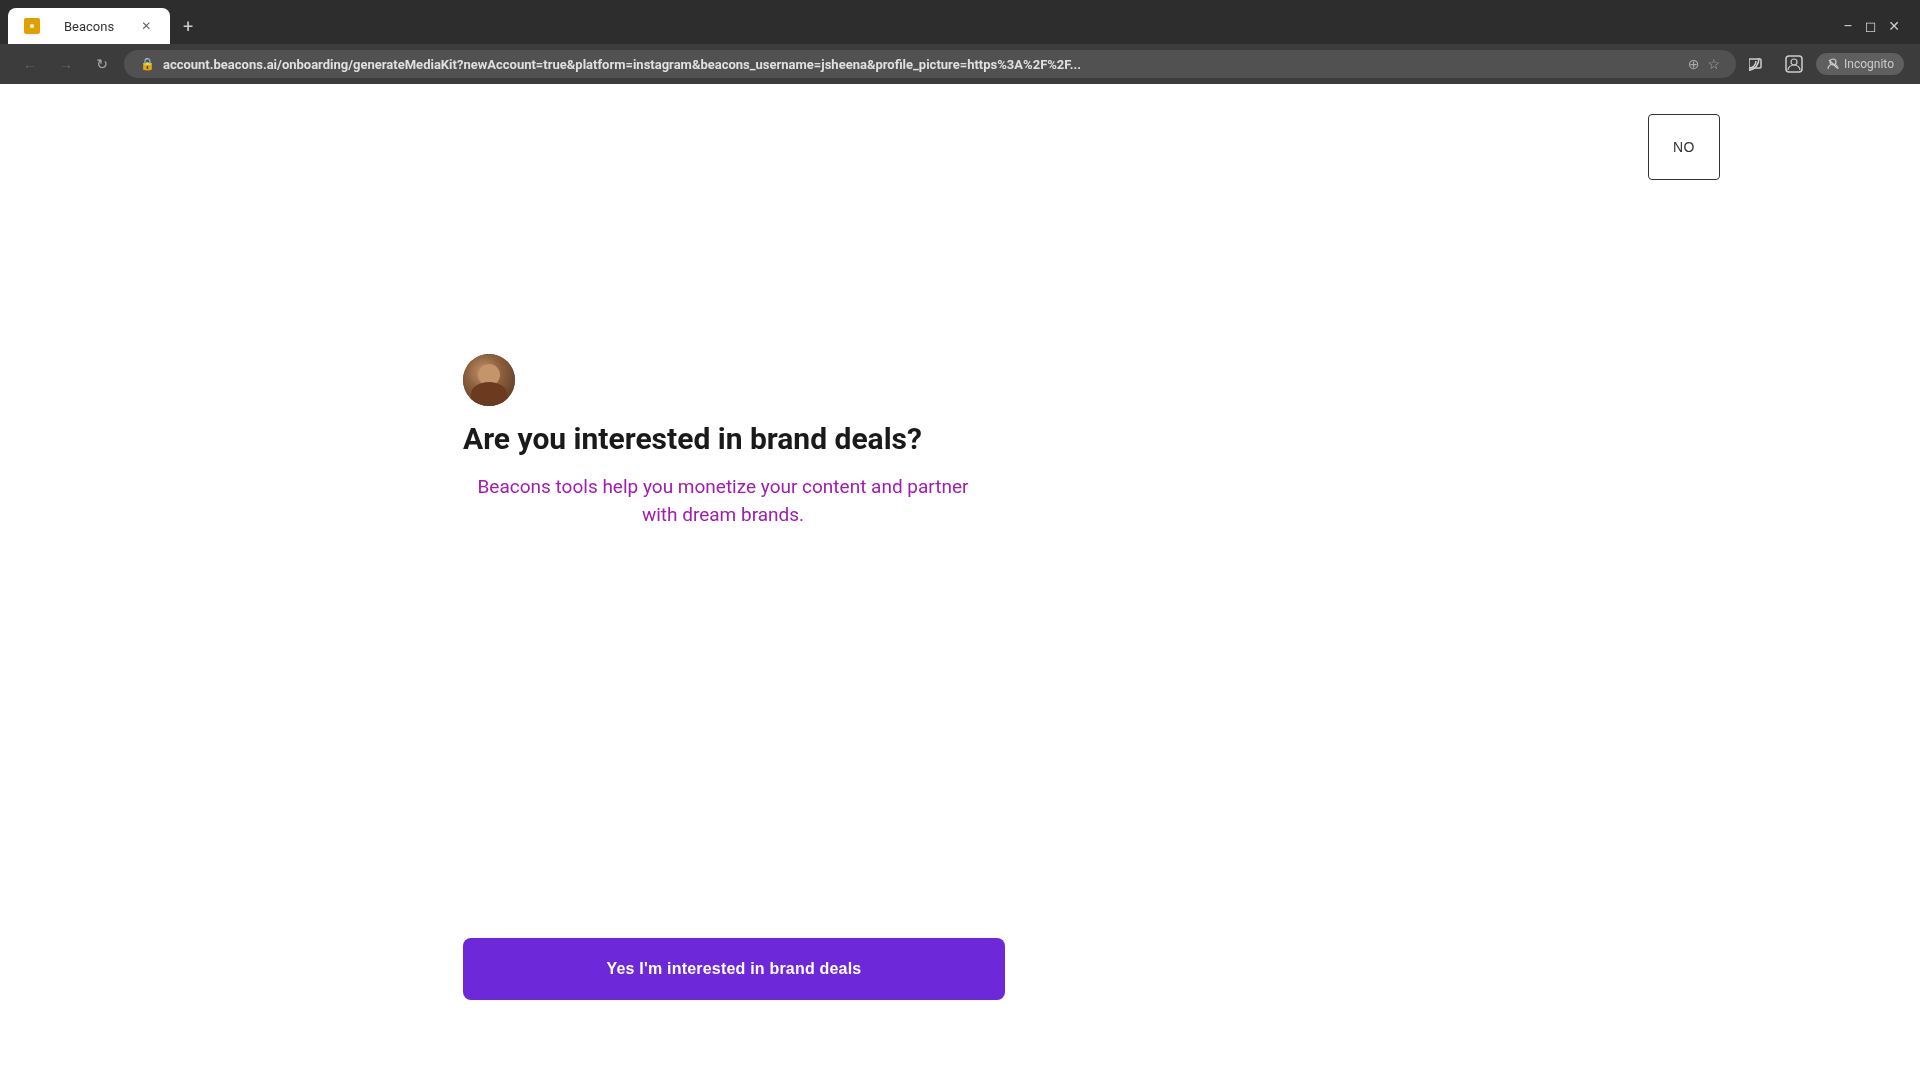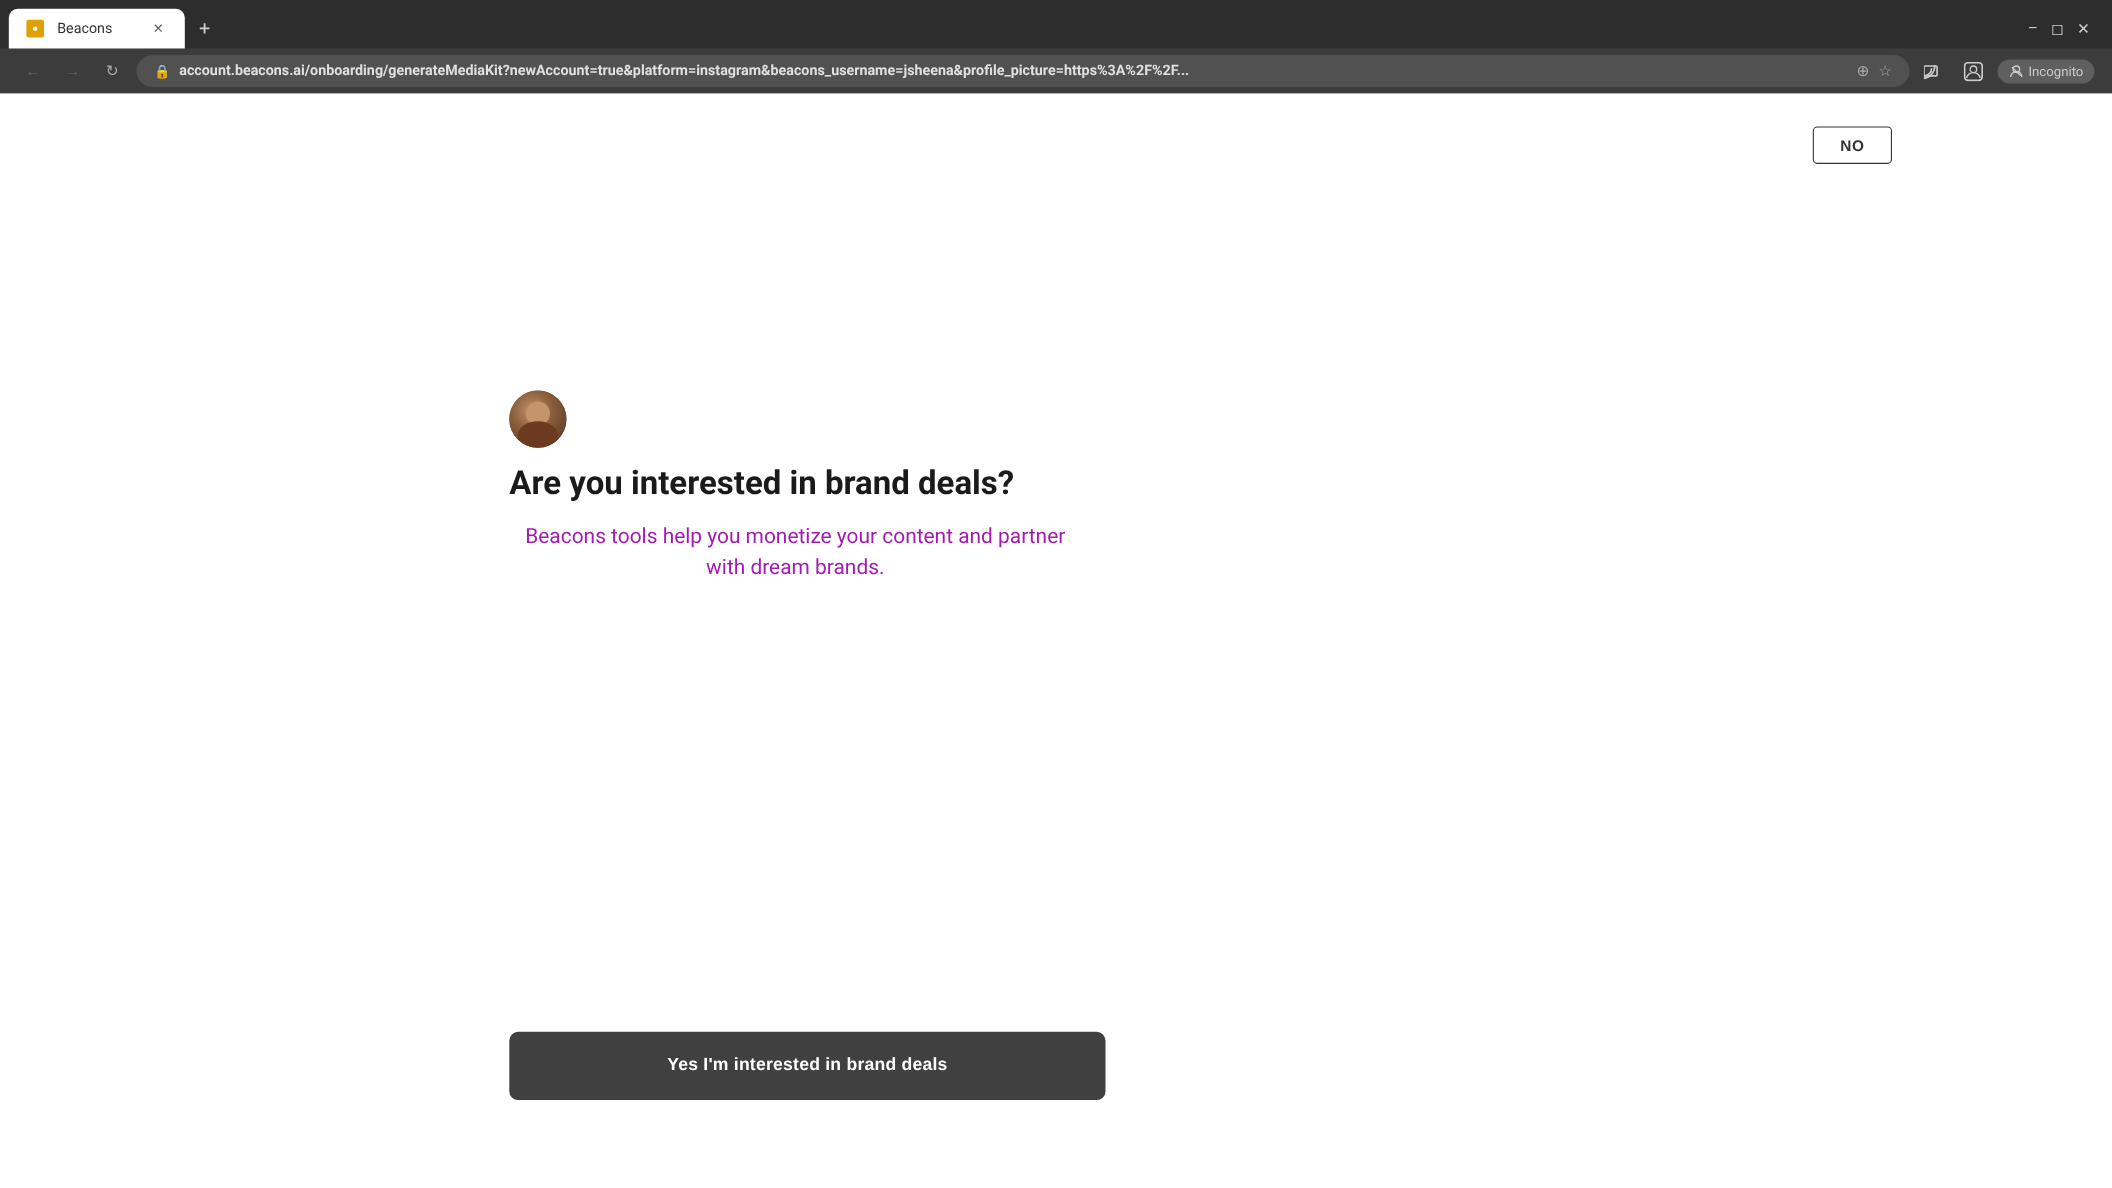--- a/index.html
+++ b/index.html
@@ -28,21 +28,21 @@
       display: flex;
       align-items: center;
       padding: 8px 8px 0;
       gap: 4px;
       background: #2d2d2d;
     }
 
     .tab {
       display: flex;
       align-items: center;
-      gap: 12px;
+      gap: 24px;
       padding: 8px 16px;
       background: #fff;
       border-radius: 8px 8px 0 0;
       min-width: 160px;
       max-width: 240px;
       height: 36px;
       position: relative;
     }
 
     .tab-favicon {
@@ -206,23 +206,23 @@
     
     .no-button-container {
       position: absolute;
       top: 30px;
       right: 200px;
     }
 
     .no-button {
       border: 1.5px solid #333;
       background: transparent;
-      padding: 8px 24px;
-      font-size: 14px;
-      font-weight: 700;
+      padding: 24px 24px;
+      font-size: 14px;
+      font-weight: 400;
       color: #333;
       cursor: pointer;
       border-radius: 4px;
       letter-spacing: 0.5px;
     }
 
     
     .main-content {
       position: absolute;
       left: 463px;
@@ -292,21 +292,21 @@
     
     .cta-container {
       position: absolute;
       bottom: 80px;
       left: 463px;
       width: 542px;
     }
 
     .cta-button {
       width: 100%;
-      background: #404040;
+      background: #6d28d9;
       color: #fff;
       border: none;
       padding: 22px 32px;
       font-size: 16px;
       font-weight: 600;
       cursor: pointer;
       border-radius: 8px;
       letter-spacing: 0.2px;
     }
   </style>

